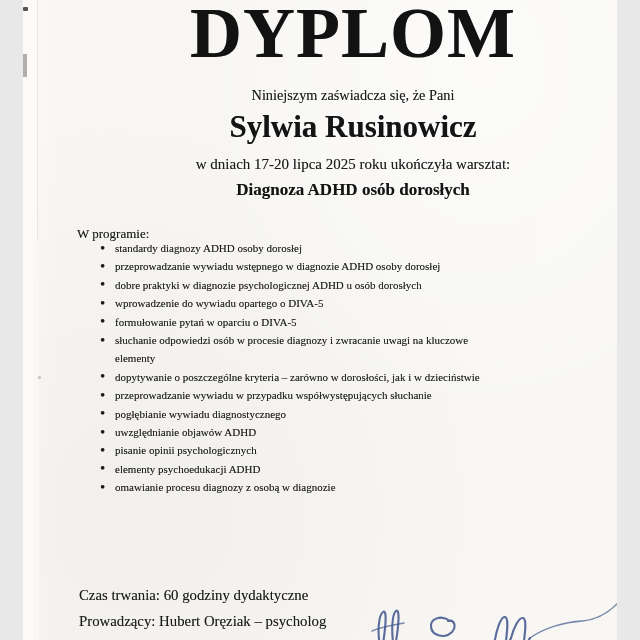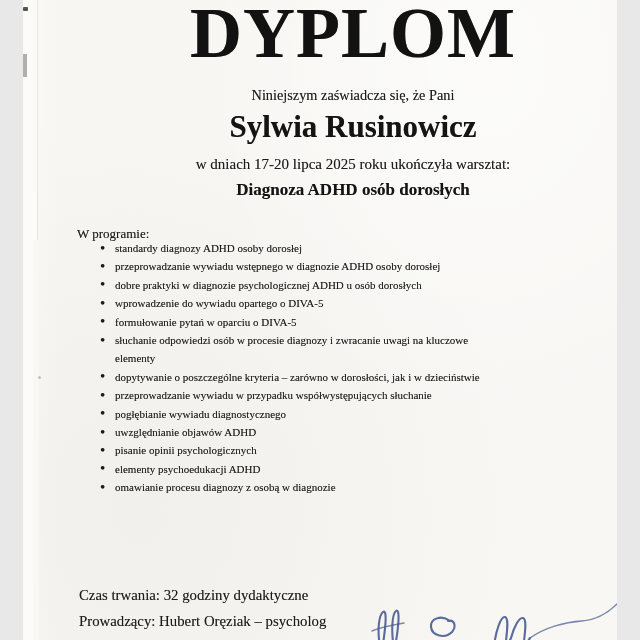--- a/index.html
+++ b/index.html
@@ -87,21 +87,21 @@
 elementy</li>
       <li>dopytywanie o poszczególne kryteria – zarówno w dorosłości, jak i w dzieciństwie</li>
       <li>przeprowadzanie wywiadu w przypadku współwystępujących słuchanie</li>
       <li>pogłębianie wywiadu diagnostycznego</li>
       <li>uwzględnianie objawów ADHD</li>
       <li>pisanie opinii psychologicznych</li>
       <li>elementy psychoedukacji ADHD</li>
       <li>omawianie procesu diagnozy z osobą w diagnozie</li>
     </ul>
 
-  <p class="duration">Czas trwania: 32 godziny dydaktyczne</p>
+  <p class="duration">Czas trwania: 60 godziny dydaktyczne</p>
   <p class="trainer">Prowadzący: Hubert Oręziak – psycholog</p>
 
   <svg class="signature" width="260" height="56" viewBox="0 0 260 56">
     <path d="M 17,54 C 14,38 16,23 20,20 C 24,17 23,32 20,52" stroke="#44588f"></path>
     <path d="M 31,56 C 28,40 29,22 33,19 C 37,16 36,33 32,55" stroke="#44588f"></path>
     <path class="thin" d="M 9,39 C 18,35 29,33 41,31" stroke="#44588f"></path>
     <path d="M 87,29 C 78,22 67,27 68,35 C 69,44 82,47 89,40 C 94,34 91,27 85,29" stroke="#44588f"></path>
     <path d="M 131,54 C 133,38 138,24 142,25 C 146,26 144,39 143,49 C 142,55 145,53 148,46 C 151,35 156,25 160,26 C 164,27 162,40 161,49 C 160,55 163,53 167,46" stroke="#44588f"></path>
     <path class="thin" d="M 167,46 C 181,36 201,30 219,29 C 233,28 245,21 255,11" stroke="#44588f"></path>
   </svg>

